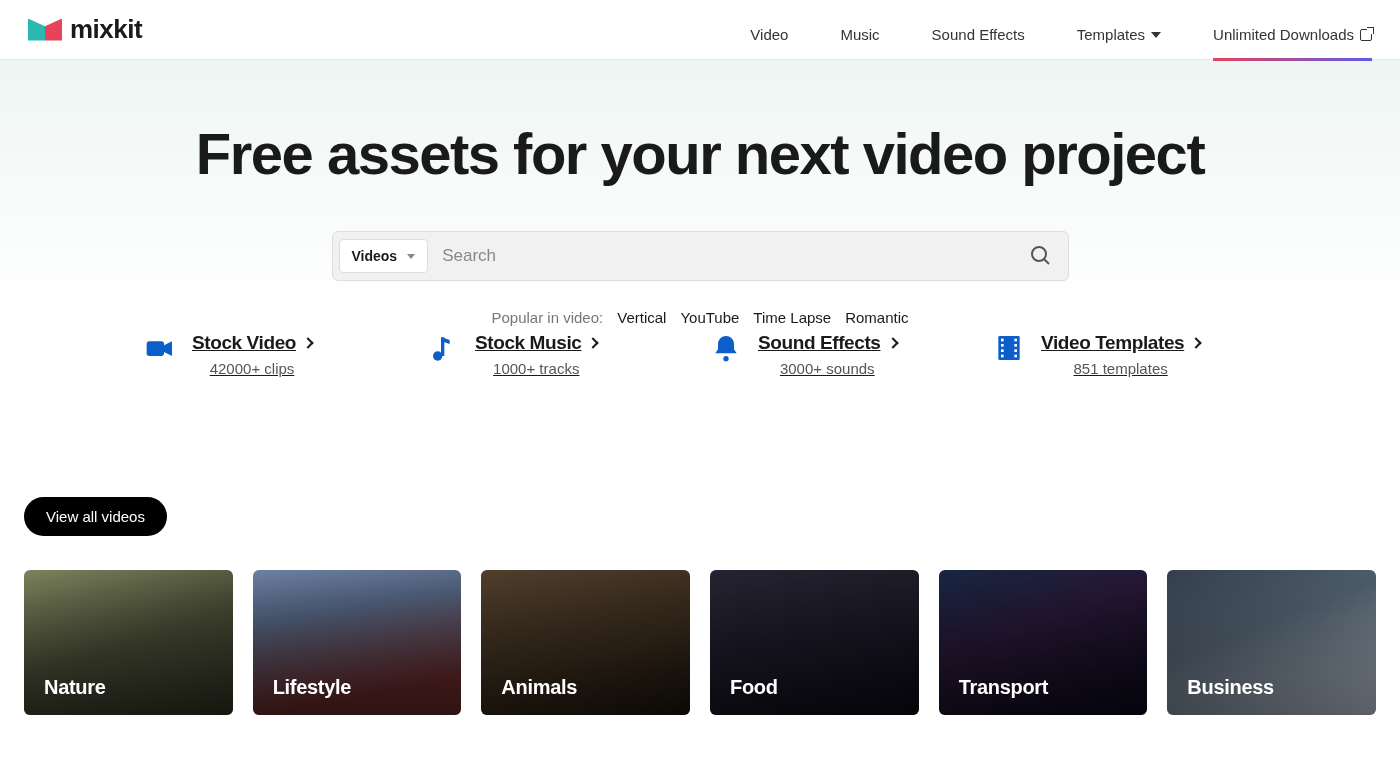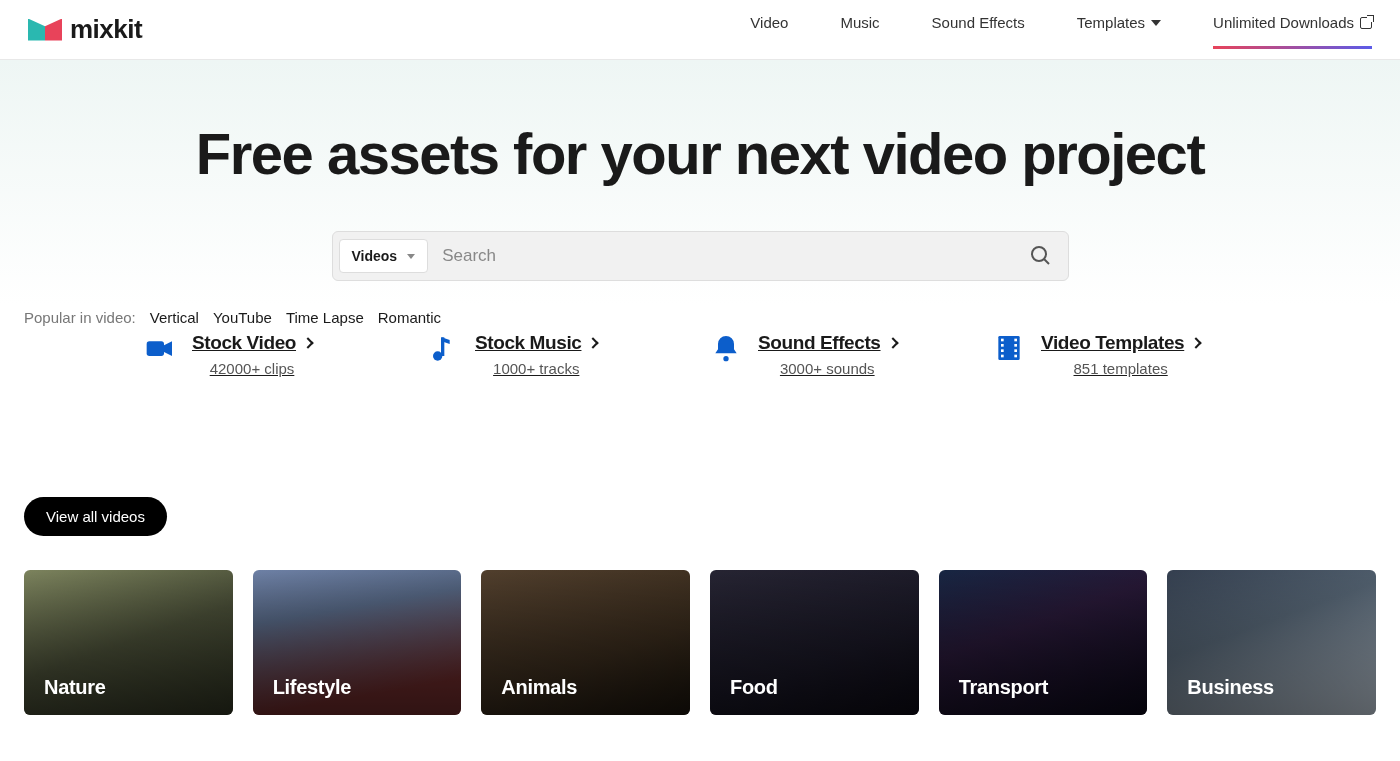--- a/index.html
+++ b/index.html
@@ -4,21 +4,21 @@
 <style>
 * { margin: 0; padding: 0; box-sizing: border-box; }
 body {
   font-family: -apple-system, BlinkMacSystemFont, "Segoe UI", Helvetica, Arial, sans-serif;
   background: #fff;
   color: #1a1a1a;
   width: 1400px;
 }
 .header {
   display: flex;
-  align-items: flex-start;
+  align-items: flex-end;
   justify-content: space-between;
   padding: 14px 28px;
   border-bottom: 1px solid #e8e8e8;
 }
 .logo {
   display: flex;
   align-items: center;
   gap: 8px;
   font-size: 26px;
   font-weight: 800;
@@ -137,20 +137,21 @@
   background: none;
   border: none;
   padding: 4px 10px;
   cursor: pointer;
 }
 .search-btn svg { width: 24px; height: 24px; }
 .popular-row {
   font-size: 15px;
   color: #555;
   display: flex;
+  justify-content: center;
   gap: 14px;
 }
 .popular-row .label { color: #777; }
 .popular-row .tag { color: #1a1a1a; cursor: pointer; }
 
 .asset-types {
   display: flex;
   justify-content: space-between;
   padding: 6px 120px 40px;
   gap: 20px;

